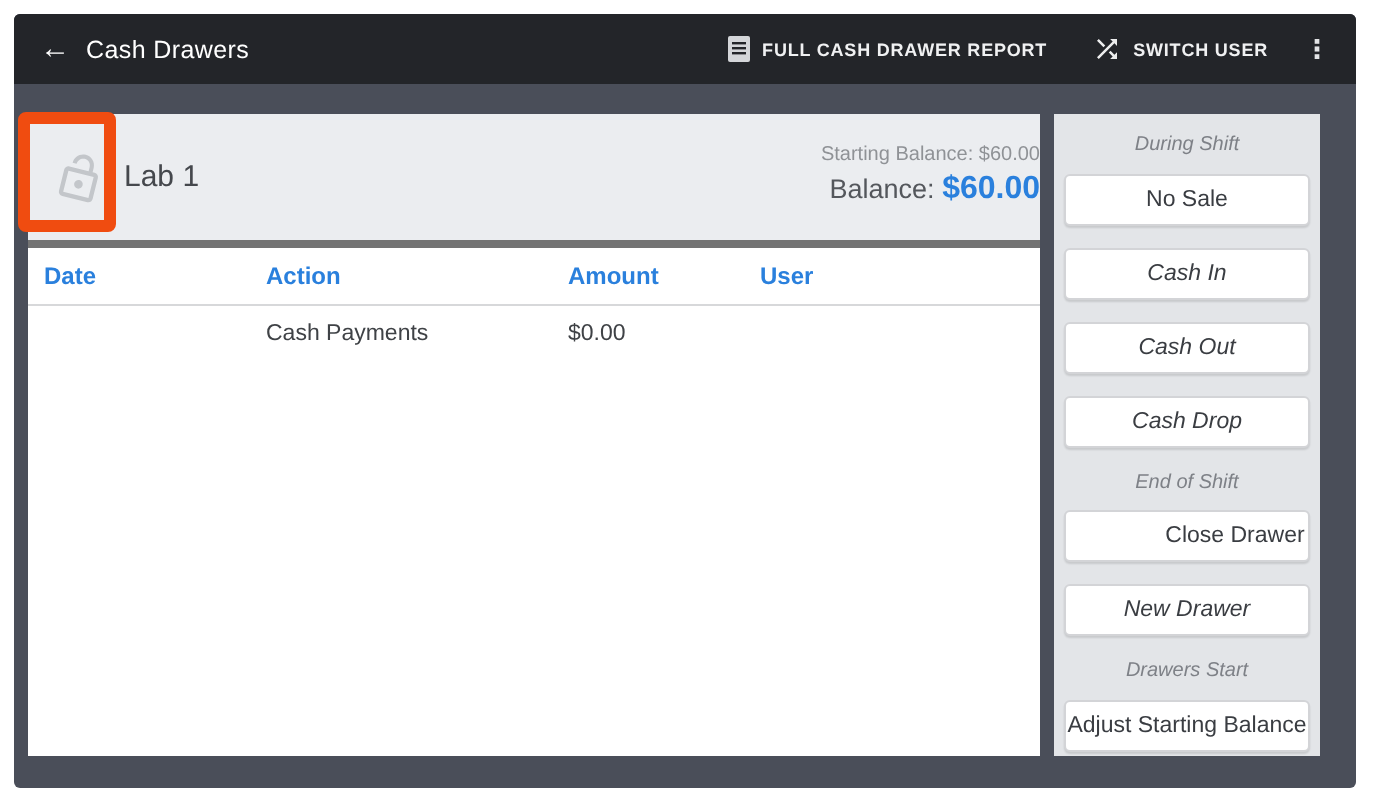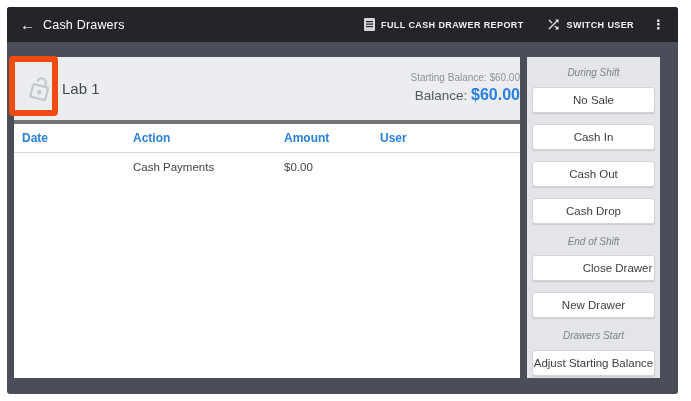--- a/index.html
+++ b/index.html
@@ -48,21 +48,21 @@
 
   
   .sidebar { position: absolute; left: 520px; top: 50px; width: 133px; height: 321px;
     background: #e3e5e8; padding-top: 10px; }
   .section-label { text-align: center; font-size: 10px; color: #7e8187; height: 12px;
     line-height: 12px; font-style: italic; }
   .side-btn { display: block; margin: 0 auto; width: 123px; height: 26px;
     background: #ffffff; border: 1px solid #d3d4d7; border-radius: 3px;
     box-shadow: 0 1px 1px rgba(0,0,0,.12); font-size: 11.5px; color: #3a3d42;
     font-family: "Liberation Sans", sans-serif; cursor: pointer; text-align: center; }
-  .mt8 { margin-top: 8px; } .mt7 { margin-top: 7px; padding-left: 48px; } .mt11 { margin-top: 11px; }
+  .mt8 { margin-top: 8px; } .mt7 { margin-top: 7px; padding-left: 48px; } .mt11 { margin-top: 11px; font-style: italic; }
   .mt12 { margin-top: 12px; }
 
   
   .highlight-box { position: absolute; left: 9px; top: 56px; width: 49px; height: 60px;
     border: 6px solid #f04c10; border-radius: 4px; z-index: 10; pointer-events: none; }
 </style>
 </head>
 <body>
 
 <div class="frame">

